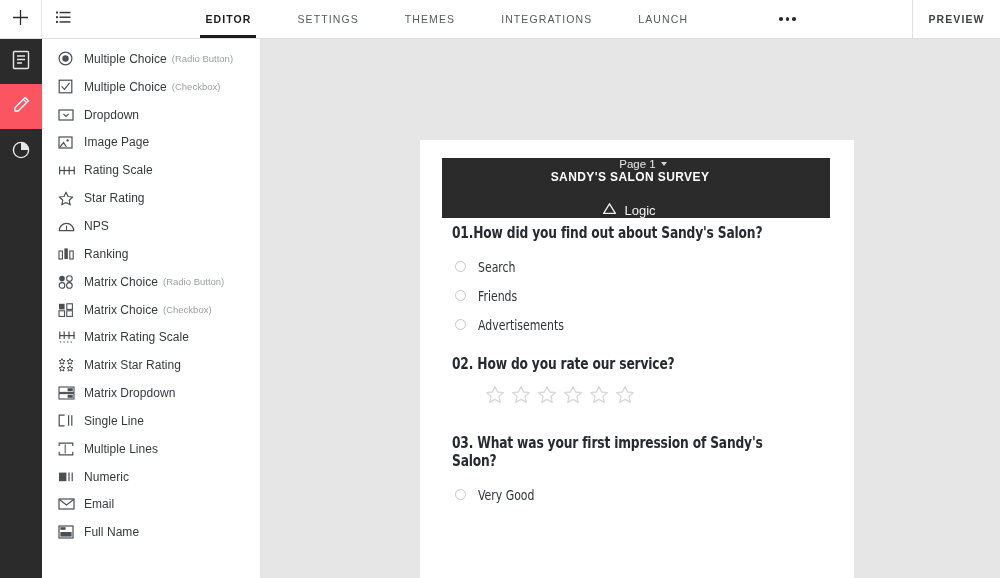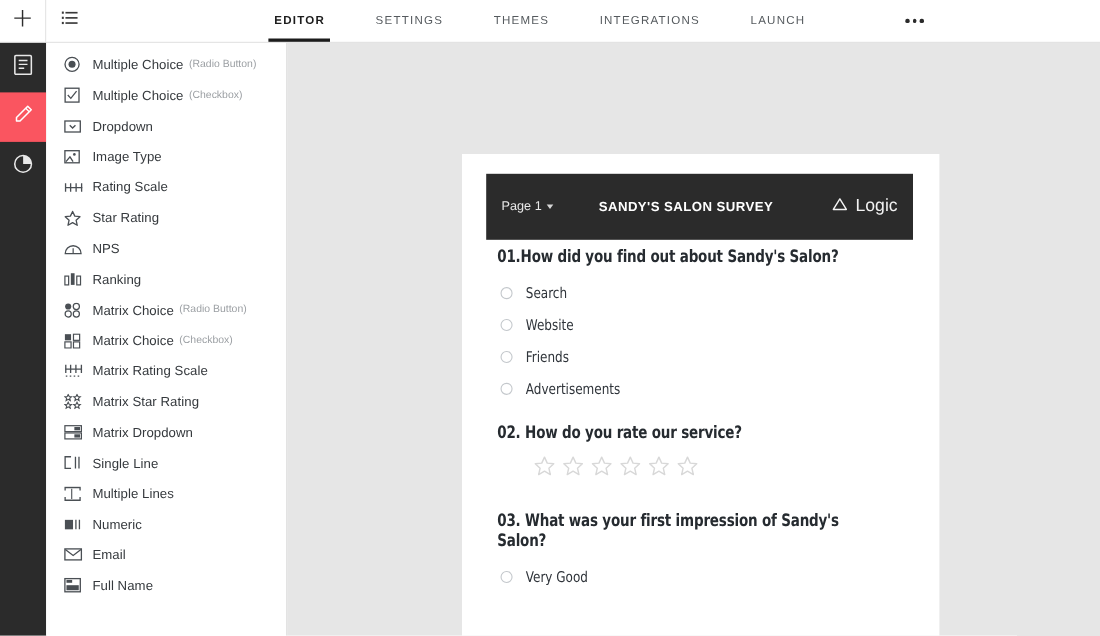--- a/index.html
+++ b/index.html
@@ -100,39 +100,39 @@
     position: absolute; left: 261px; top: 39px; width: 739px; height: 539px;
     background: #e6e6e6;
   }
   .survey-card {
     position: absolute; left: 159px; top: 101px; width: 434px; height: 438px;
     background: #ffffff;
   }
   .survey-header {
     position: absolute; left: 22px; top: 18px; width: 388px; height: 60px;
     background: #2b2b2b;
-    display: flex; align-items: center;
+    display: flex; align-items: center; flex-direction: column;
   }
   .page-sel {
     margin-left: 14px; color: #e9e9e9; font-size: 11.5px;
     display: flex; align-items: center; gap: 5px; cursor: pointer;
   }
   .caret {
     width: 0; height: 0;
     border-left: 3.5px solid transparent; border-right: 3.5px solid transparent;
     border-top: 4px solid #d6d6d6;
   }
   .survey-title {
     flex: 1; text-align: center; color: #ffffff;
     font-size: 12px; font-weight: 700; letter-spacing: 0.4px;
     margin-left: -12px;
   }
   .logic-btn {
     display: flex; align-items: center; gap: 7px;
-    color: #f2f2f2; font-size: 16px; margin-right: 14px; cursor: pointer; text-align: right;
+    color: #f2f2f2; font-size: 13px; margin-right: 14px; cursor: pointer; text-align: right;
   }
   .survey-body { position: absolute; left: 0; top: 84px; width: 434px; }
   .q-block { padding: 0 0 0 32px; }
   .q-title {
     font-family: "Liberation Sans Narrow", "DejaVu Sans Condensed", "Liberation Sans", sans-serif;
     font-weight: 700; font-size: 15.5px; color: #262b30;
     letter-spacing: -0.2px;
     transform: scaleX(0.88); transform-origin: left center;
   }
   .opt-row {
@@ -198,20 +198,23 @@
         </div>
       <div class="tab-dots">
         <span class="dots">
             <i></i>
             <i></i>
             <i></i>
           </span>
       </div>
     </div>
 
+    <div class="topbar-preview">
+      <span>PREVIEW</span>
+    </div>
   </div>
 
   <div class="rail">
     <div class="rail-item">
       <span>
         <svg width="18" height="20" viewBox="0 0 18 20">
           <rect x="1.5" y="1.5" width="15" height="17" rx="1" fill="none" stroke="#e8e8e8" stroke-width="1.4"></rect>
           <path d="M5 6h8M5 9.5h8M5 13h5" stroke="#e8e8e8" stroke-width="1.3"></path>
         </svg>
       </span>
@@ -269,21 +272,21 @@
     </div>
 
     <div class="q-item">
       <span class="q-icon">
         <svg width="15" height="13" viewBox="0 0 15 13">
             <rect x="1" y="1" width="13" height="11" fill="none" stroke="#4a4f54" stroke-width="1.2"></rect>
             <circle cx="9.6" cy="4.4" r="1.2" fill="#4a4f54"></circle>
             <path d="M2 11l3.6-4.4L8.4 11" fill="none" stroke="#4a4f54" stroke-width="1.2"></path>
           </svg>
       </span>
-      <span class="q-label">Image Type</span>
+      <span class="q-label">Image Page</span>
     </div>
 
     <div class="q-item">
       <span class="q-icon">
         <svg width="18" height="13" viewBox="0 0 18 13">
             <path d="M1.2 6.5h15.6" stroke="#4a4f54" stroke-width="1.2"></path>
             <path d="M1.6 2.6v7.8M6.2 2.6v7.8M11.2 2.6v7.8M16.2 2.6v7.8" stroke="#4a4f54" stroke-width="1.2"></path>
           </svg>
       </span>
       <span class="q-label">Rating Scale</span>
@@ -456,24 +459,20 @@
 
       <div class="survey-body">
 
         <div class="q-block">
           <div class="q-title">01.How did you find out about Sandy's Salon?</div>
         </div>
         <div style="margin-top:10px">
           <div class="opt-row">
             <span class="radio"></span>
             <span class="opt-label">Search</span>
-          </div>
-          <div class="opt-row">
-            <span class="radio"></span>
-            <span class="opt-label">Website</span>
           </div>
           <div class="opt-row">
             <span class="radio"></span>
             <span class="opt-label">Friends</span>
           </div>
           <div class="opt-row">
             <span class="radio"></span>
             <span class="opt-label">Advertisements</span>
           </div>
         </div>

